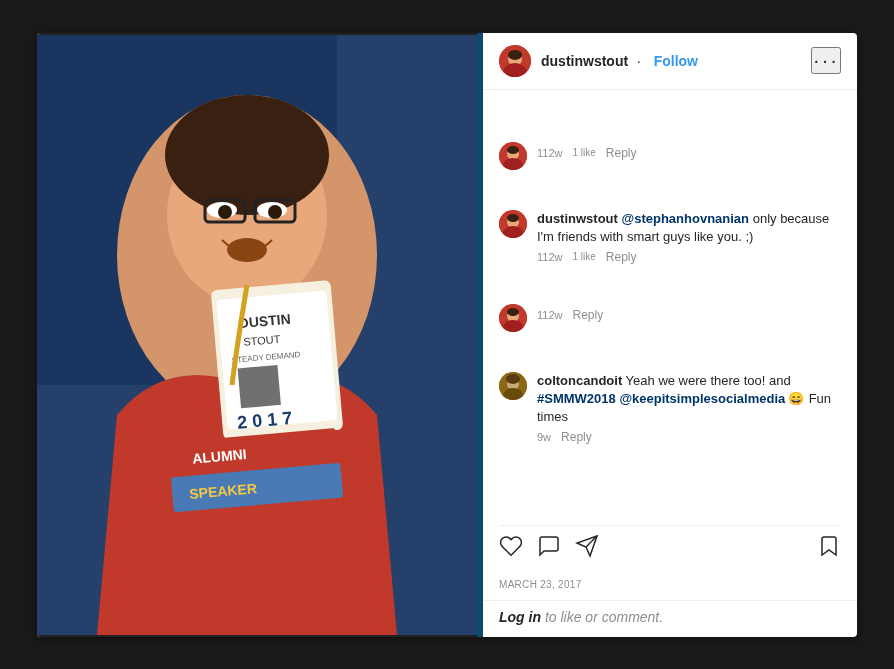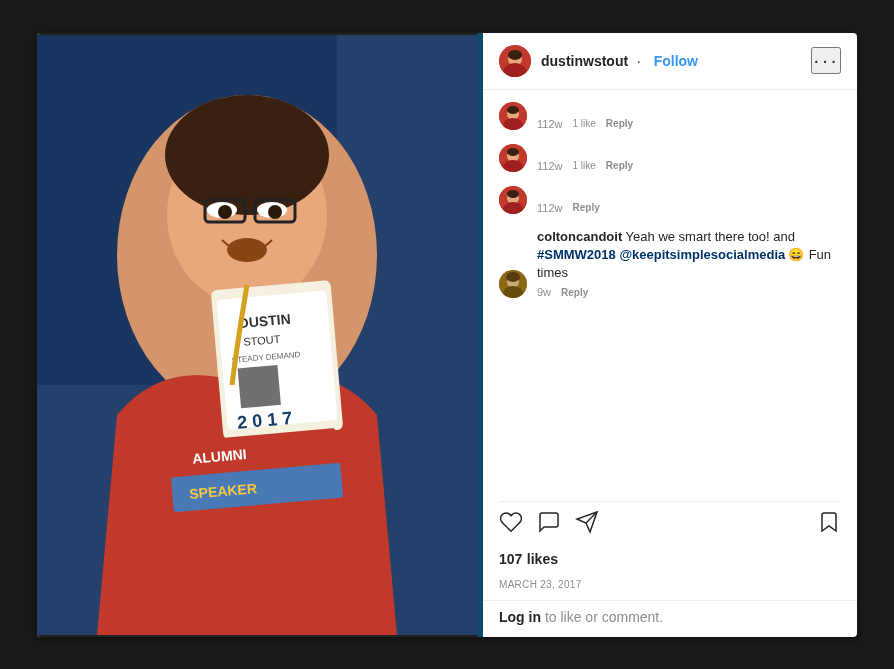--- a/index.html
+++ b/index.html
@@ -110,22 +110,23 @@
       cursor: pointer;
       letter-spacing: 2px;
     }
     .comments-area {
       flex: 1;
       overflow-y: auto;
       padding: 12px 16px;
     }
     .comment-block {
       display: flex;
-      align-items: flex-end;
+      align-items: flex-start;
       margin-bottom: 14px;
+      margin-top: 40px;
     }
     .comment-content {
       margin-left: 10px;
       flex: 1;
     }
     .comment-text {
       font-size: 13px;
       color: #262626;
       line-height: 1.4;
     }
@@ -147,22 +148,22 @@
     }
     .comment-time {
       font-size: 11px;
       color: #8e8e8e;
     }
     .comment-likes {
       font-size: 10px;
       color: #8e8e8e;
     }
     .reply-btn {
-      font-size: 10px;
-      font-weight: 700;
+      font-size: 12px;
+      font-weight: 400;
       color: #8e8e8e;
       cursor: pointer;
       background: none;
       border: none;
       padding: 0;
     }
     .divider {
       height: 1px;
       background: #efefef;
       margin: 0 16px;
@@ -203,20 +204,21 @@
       font-size: 10px;
       color: #8e8e8e;
       text-transform: uppercase;
       letter-spacing: 0.03em;
     }
     .login-row {
       padding: 8px 16px 12px;
       border-top: 1px solid #efefef;
       font-size: 14px;
       color: #8e8e8e;
+      font-style: italic;
     }
     .login-link {
       color: #262626;
       font-weight: 600;
       cursor: pointer;
       text-decoration: none;
     }
     
     .svg-photo {
       width: 100%;
@@ -319,20 +321,25 @@
       <div class="comment-block">
         <div class="avatar-sm">
           <svg width="28" height="28" viewBox="0 0 28 28">
             <circle cx="14" cy="14" r="14" fill="#c0392b"></circle>
             <ellipse cx="14" cy="12" rx="6" ry="6" fill="#e8a87c"></ellipse>
             <ellipse cx="14" cy="8" rx="6" ry="4" fill="#3a2010"></ellipse>
             <ellipse cx="14" cy="24" rx="10" ry="8" fill="#a02020"></ellipse>
           </svg>
         </div>
         <div class="comment-content">
+          <div class="comment-text">
+            <span class="comment-username">dustinwstout</span>
+            <span class="comment-link"> @stephanhovnanian</span>
+            <span> only because I'm friends with smart guys like you. ;)</span>
+          </div>
           <div class="comment-meta">
             <span class="comment-time">112w</span>
             <span class="comment-likes">1 like</span>
             <button class="reply-btn">Reply</button>
           </div>
         </div>
       </div>
 
       <div class="comment-block">
         <div class="avatar-sm">
@@ -356,21 +363,21 @@
           <svg width="28" height="28" viewBox="0 0 28 28">
             <circle cx="14" cy="14" r="14" fill="#8B6914"></circle>
             <ellipse cx="14" cy="12" rx="6" ry="6" fill="#c9a87a"></ellipse>
             <ellipse cx="14" cy="7" rx="7" ry="5" fill="#5a3a10"></ellipse>
             <ellipse cx="14" cy="24" rx="10" ry="8" fill="#6a4a0a"></ellipse>
           </svg>
         </div>
         <div class="comment-content">
           <div class="comment-text">
             <span class="comment-username">coltoncandoit</span>
-            <span> Yeah we smart there too! and </span>
+            <span> Yeah we were there too! and </span>
             <span class="comment-link">#SMMW2018</span>
             <span> </span>
             <span class="comment-link">@keepitsimplesocialmedia</span>
             <span> 😄 Fun times</span>
           </div>
           <div class="comment-meta">
             <span class="comment-time">9w</span>
             <button class="reply-btn">Reply</button>
           </div>
         </div>
@@ -397,24 +404,20 @@
           <path d="M22 2L15 22 11 13 2 9l20-7z"></path>
         </svg>
       </button>
       <button class="bookmark-icon">
         <svg width="24" height="24" viewBox="0 0 24 24" fill="none" stroke="#262626" stroke-width="1.5">
           <path d="M19 21l-7-5-7 5V5a2 2 0 0 1 2-2h10a2 2 0 0 1 2 2z"></path>
         </svg>
       </button>
     </div>
 
-    <div class="likes-row">
-      <span class="likes-text">107</span>
-      <span class="likes-text">likes</span>
-    </div>
 
     <div class="date-row">
       <span class="date-text">MARCH 23, 2017</span>
     </div>
 
     <div class="login-row">
       <a class="login-link">Log in</a>
       <span> to like or comment.</span>
     </div>
   </div>

